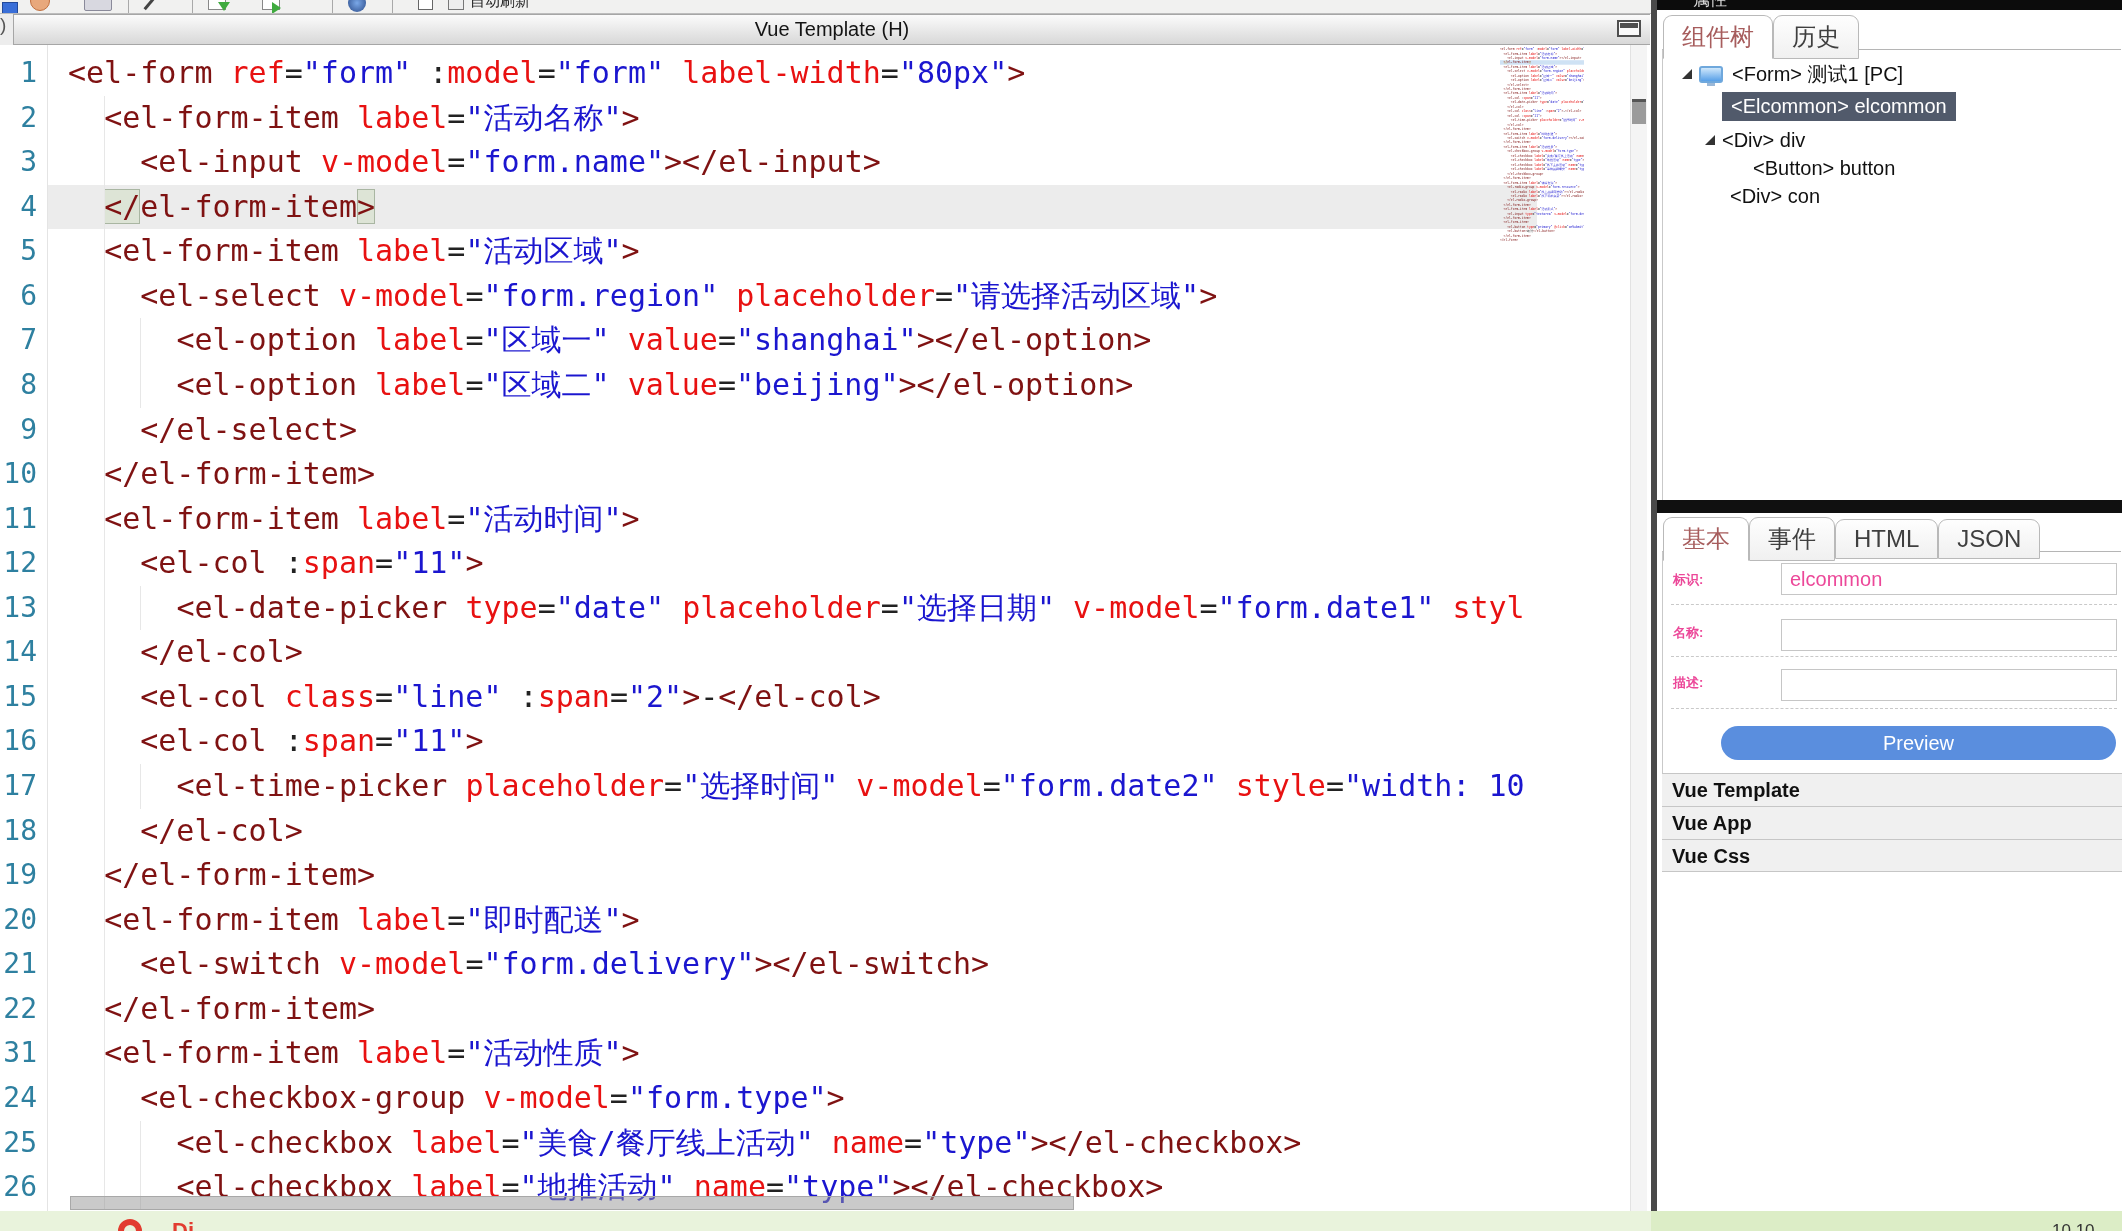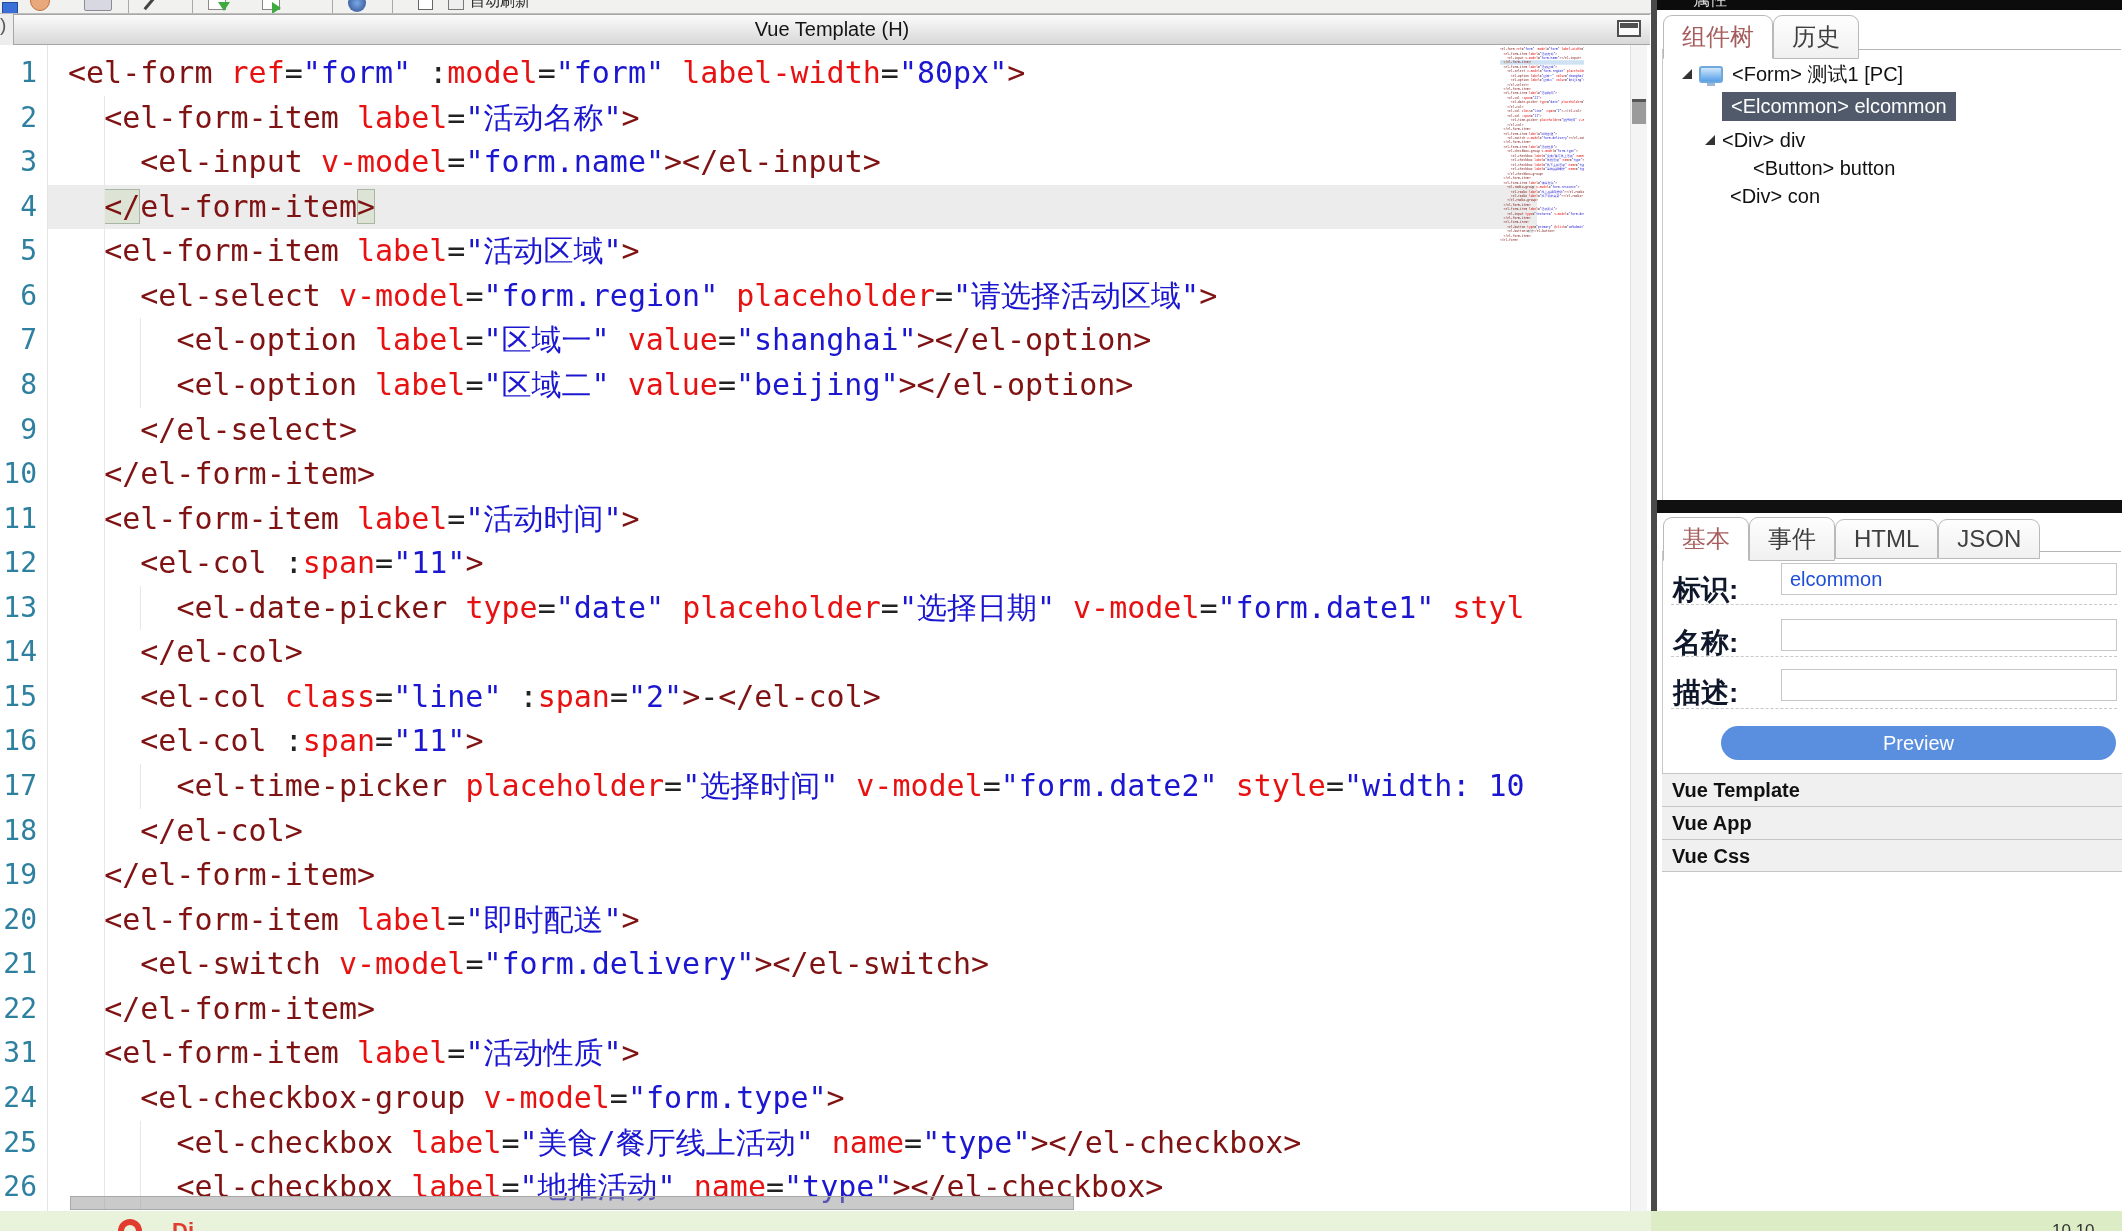--- a/index.html
+++ b/index.html
@@ -64,23 +64,23 @@
   #tree-box{top:49px;height:451px;}
   .tree-row{position:absolute;left:0;right:0;height:28px;display:flex;align-items:center;font-size:20px;color:#111;}
   .twisty{width:0;height:0;border-left:10px solid transparent;border-bottom:10px solid #333;margin-right:7px;}
   .monitor-icon{display:inline-block;width:24px;height:17px;box-sizing:border-box;margin-right:9px;position:relative;
                 border:2px solid #6fa8dc;border-radius:3px;background:linear-gradient(#cfe7fb,#58a0e8);}
   .monitor-icon::after{content:"";position:absolute;left:6px;bottom:-5px;width:8px;height:3px;background:#9ab8d8;}
   .tree-label{white-space:pre;}
   .tree-label.selected{background:#515a6b;color:#fff;padding:3px 9px;}
   #splitter{position:absolute;left:0;top:500px;width:100%;height:13px;background:#101010;}
   #fields-box{top:551px;height:222px;}
-  .field-label{position:absolute;left:10px;font-size:28px;font-weight:bold;color:#0f172a;}
+  .field-label{position:absolute;left:10px;font-size:13px;font-weight:bold;color:#ec4899;}
   .field-input{position:absolute;left:118px;width:318px;height:30px;border:1px solid #c6c6c6;
-               font-family:"Liberation Sans",sans-serif;font-size:20px;padding:0 8px;color:#1d4ed8;}
+               font-family:"Liberation Sans",sans-serif;font-size:20px;padding:0 8px;color:#ec4899;}
   .dashed{position:absolute;left:8px;right:4px;border-top:1px dashed #c9c9c9;}
   #preview-btn{position:absolute;left:58px;top:174px;width:395px;height:34px;border:none;border-radius:17px;
                background:#5a8ede;color:#fff;font-size:20px;font-family:"Liberation Sans",sans-serif;}
   .accordion-row{position:absolute;left:5px;width:460px;height:33px;background:#f0f0f0;box-sizing:border-box;
                  border-top:1px solid #c6c6c6;}
   .accordion-row span{display:block;margin:5px 0 0 10px;font-size:20px;font-weight:bold;color:#111;}
   .accordion-row.last{border-bottom:1px solid #c6c6c6;}
 
   
   #status-bar{position:absolute;left:0;top:1211px;width:2122px;height:20px;}

